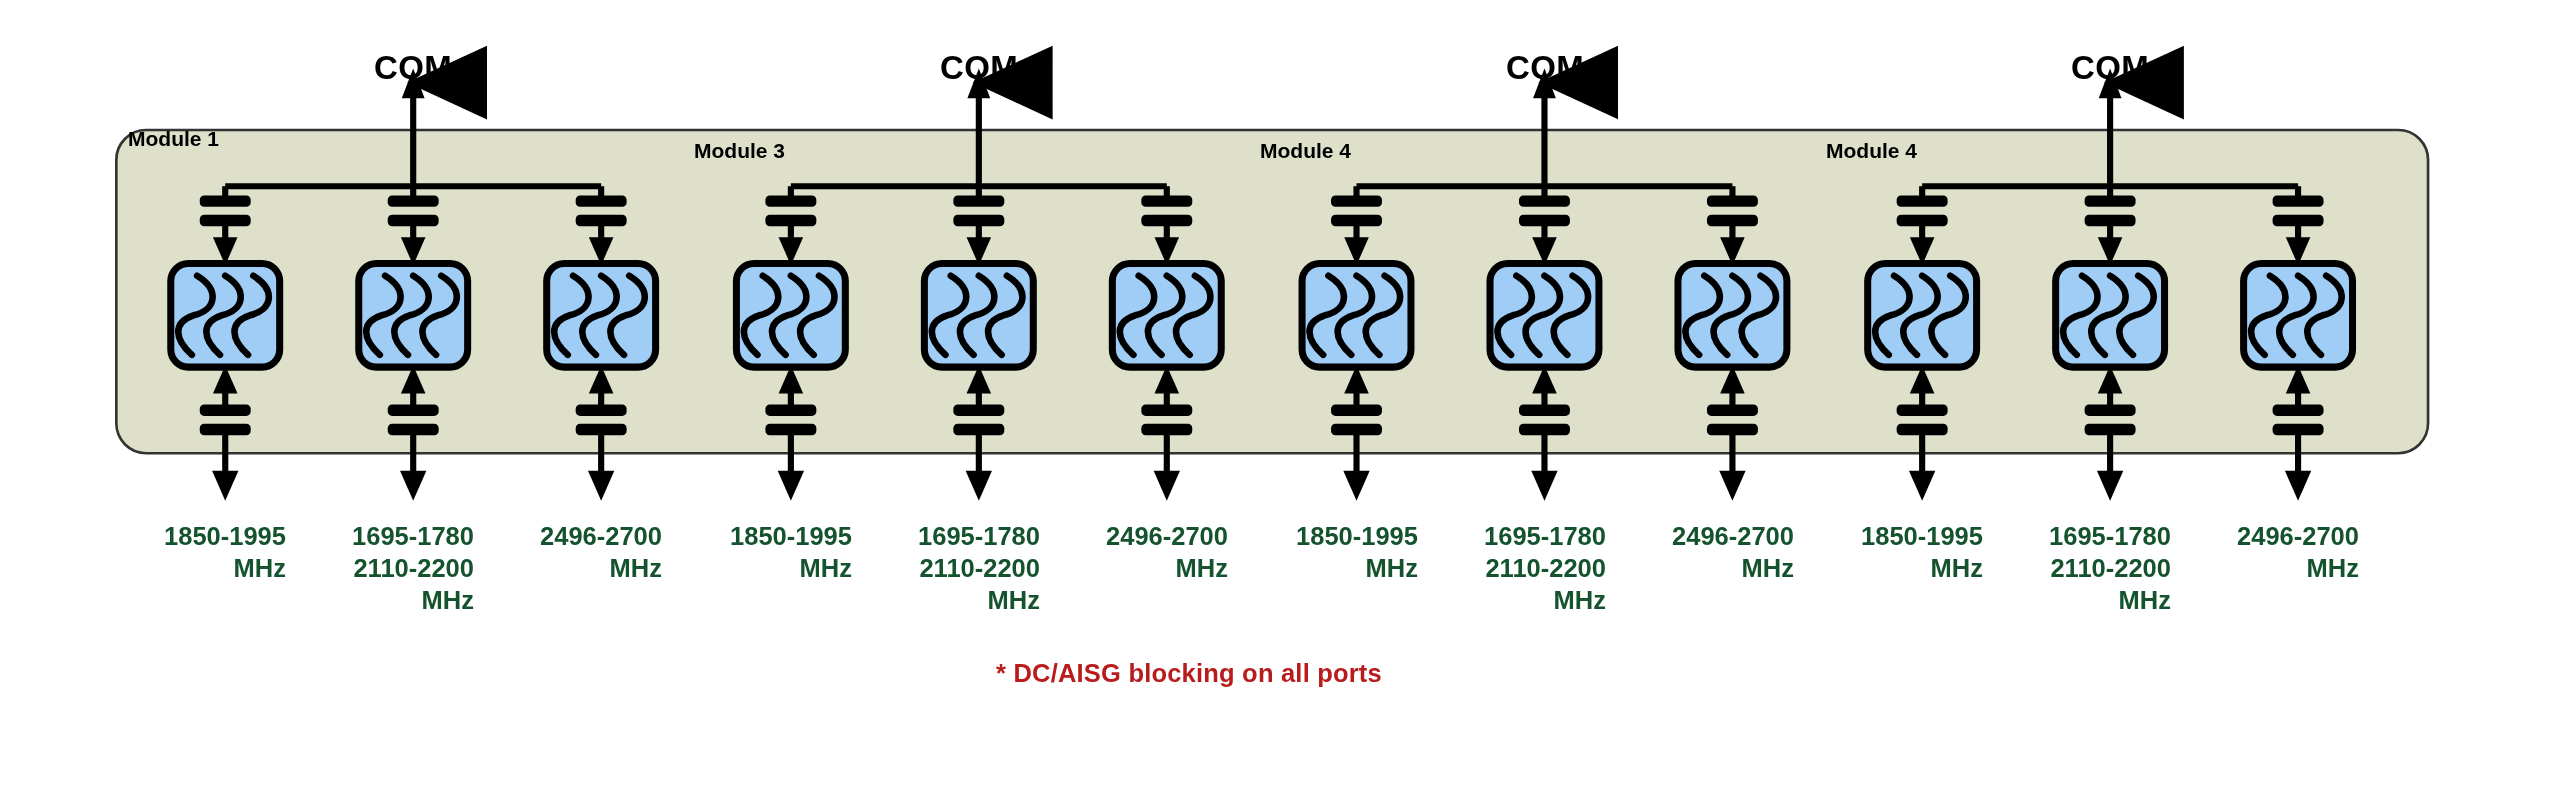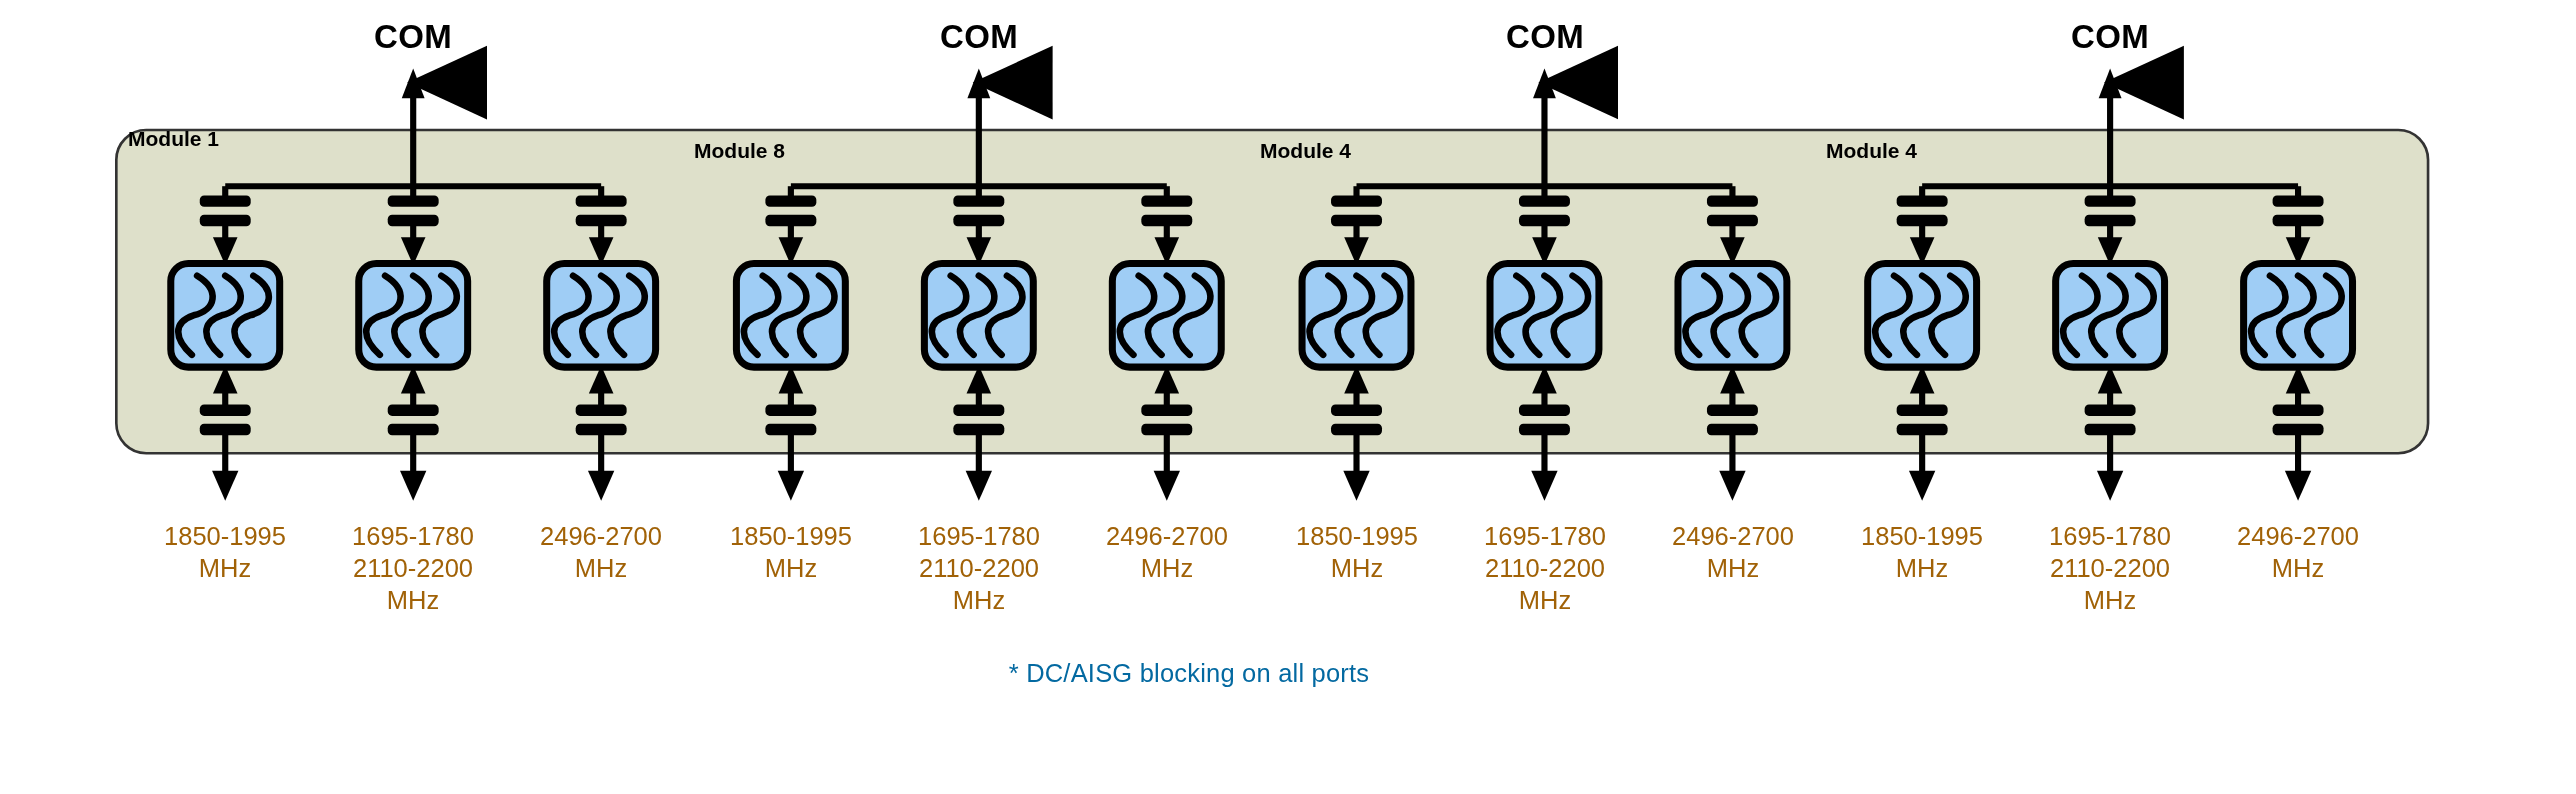--- a/index.html
+++ b/index.html
@@ -15,43 +15,44 @@
 
   .com-label{
     position:absolute;
     font-weight:bold;
     font-size:33px;
     color:#000000;
     text-align:center;
     white-space:nowrap;
     transform:translateX(-50%);
     letter-spacing:0.4px;
+    margin-top:31px;
   }
   .module-label{
     position:absolute;
     font-weight:bold;
     font-size:21px;
     color:#000000;
     white-space:nowrap;
   }
   .band-label{
     position:absolute;
-    font-weight:normal;
+    font-weight:bold;
     font-size:25.5px;
     line-height:32px;
-    color:#a16207;
-    text-align:center;
+    color:#14532d;
+    text-align:right;
     transform:translateX(-50%);
     white-space:nowrap;
   }
   .footnote{
     position:absolute;
-    font-weight:normal;
+    font-weight:bold;
     font-size:25.5px;
-    color:#0369a1;
+    color:#b91c1c;
     white-space:nowrap;
     transform:translateX(-50%);
     letter-spacing:0.2px;
   }
 </style>
 </head>
 <body>
 
 <div id="stage">
 
@@ -348,21 +349,21 @@
       </div>
       <div class="band-label" style="left: 413px; top: 520px;">
         <div>1695-1780</div>
         <div>2110-2200</div>
         <div>MHz</div>
       </div>
       <div class="band-label" style="left: 601px; top: 520px;">
         <div>2496-2700</div>
         <div>MHz</div>
       </div>
-      <div class="module-label" style="left: 694px; top: 139px;">Module 8</div>
+      <div class="module-label" style="left: 694px; top: 139px;">Module 3</div>
       <div class="com-label" style="left: 979px; top: 17.6px;">COM</div>
       <div class="band-label" style="left: 791px; top: 520px;">
         <div>1850-1995</div>
         <div>MHz</div>
       </div>
       <div class="band-label" style="left: 979px; top: 520px;">
         <div>1695-1780</div>
         <div>2110-2200</div>
         <div>MHz</div>
       </div>

